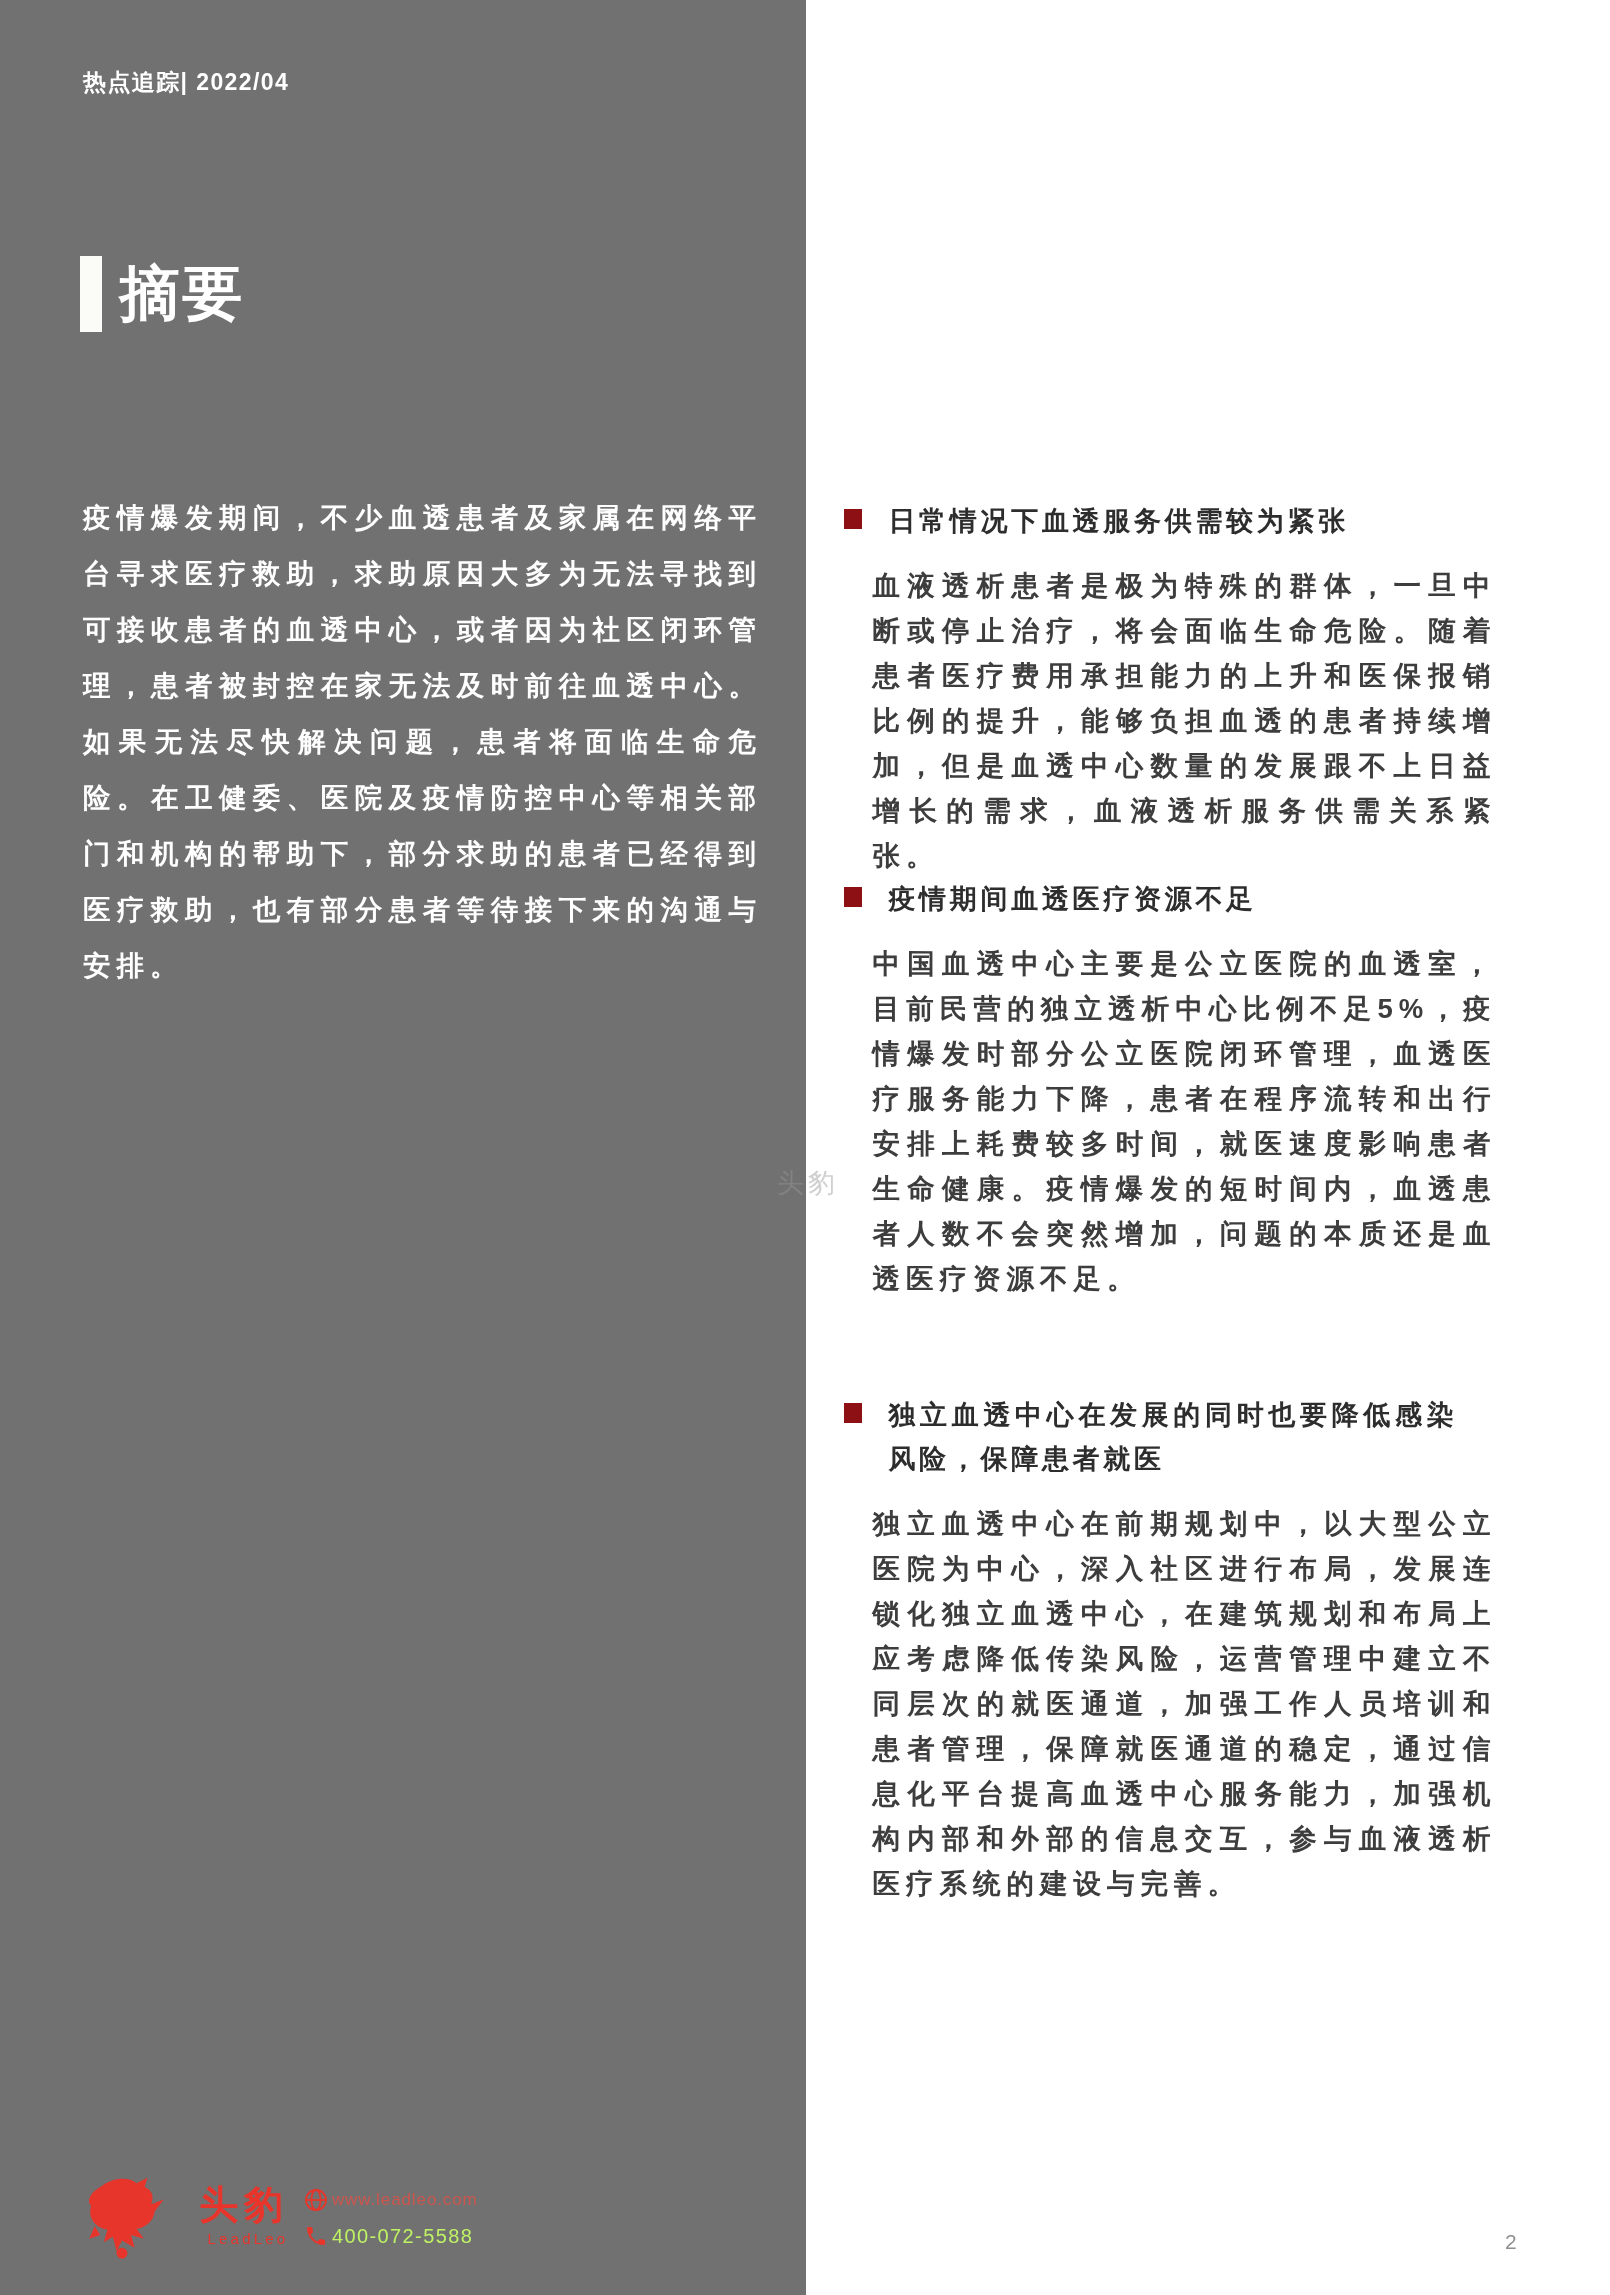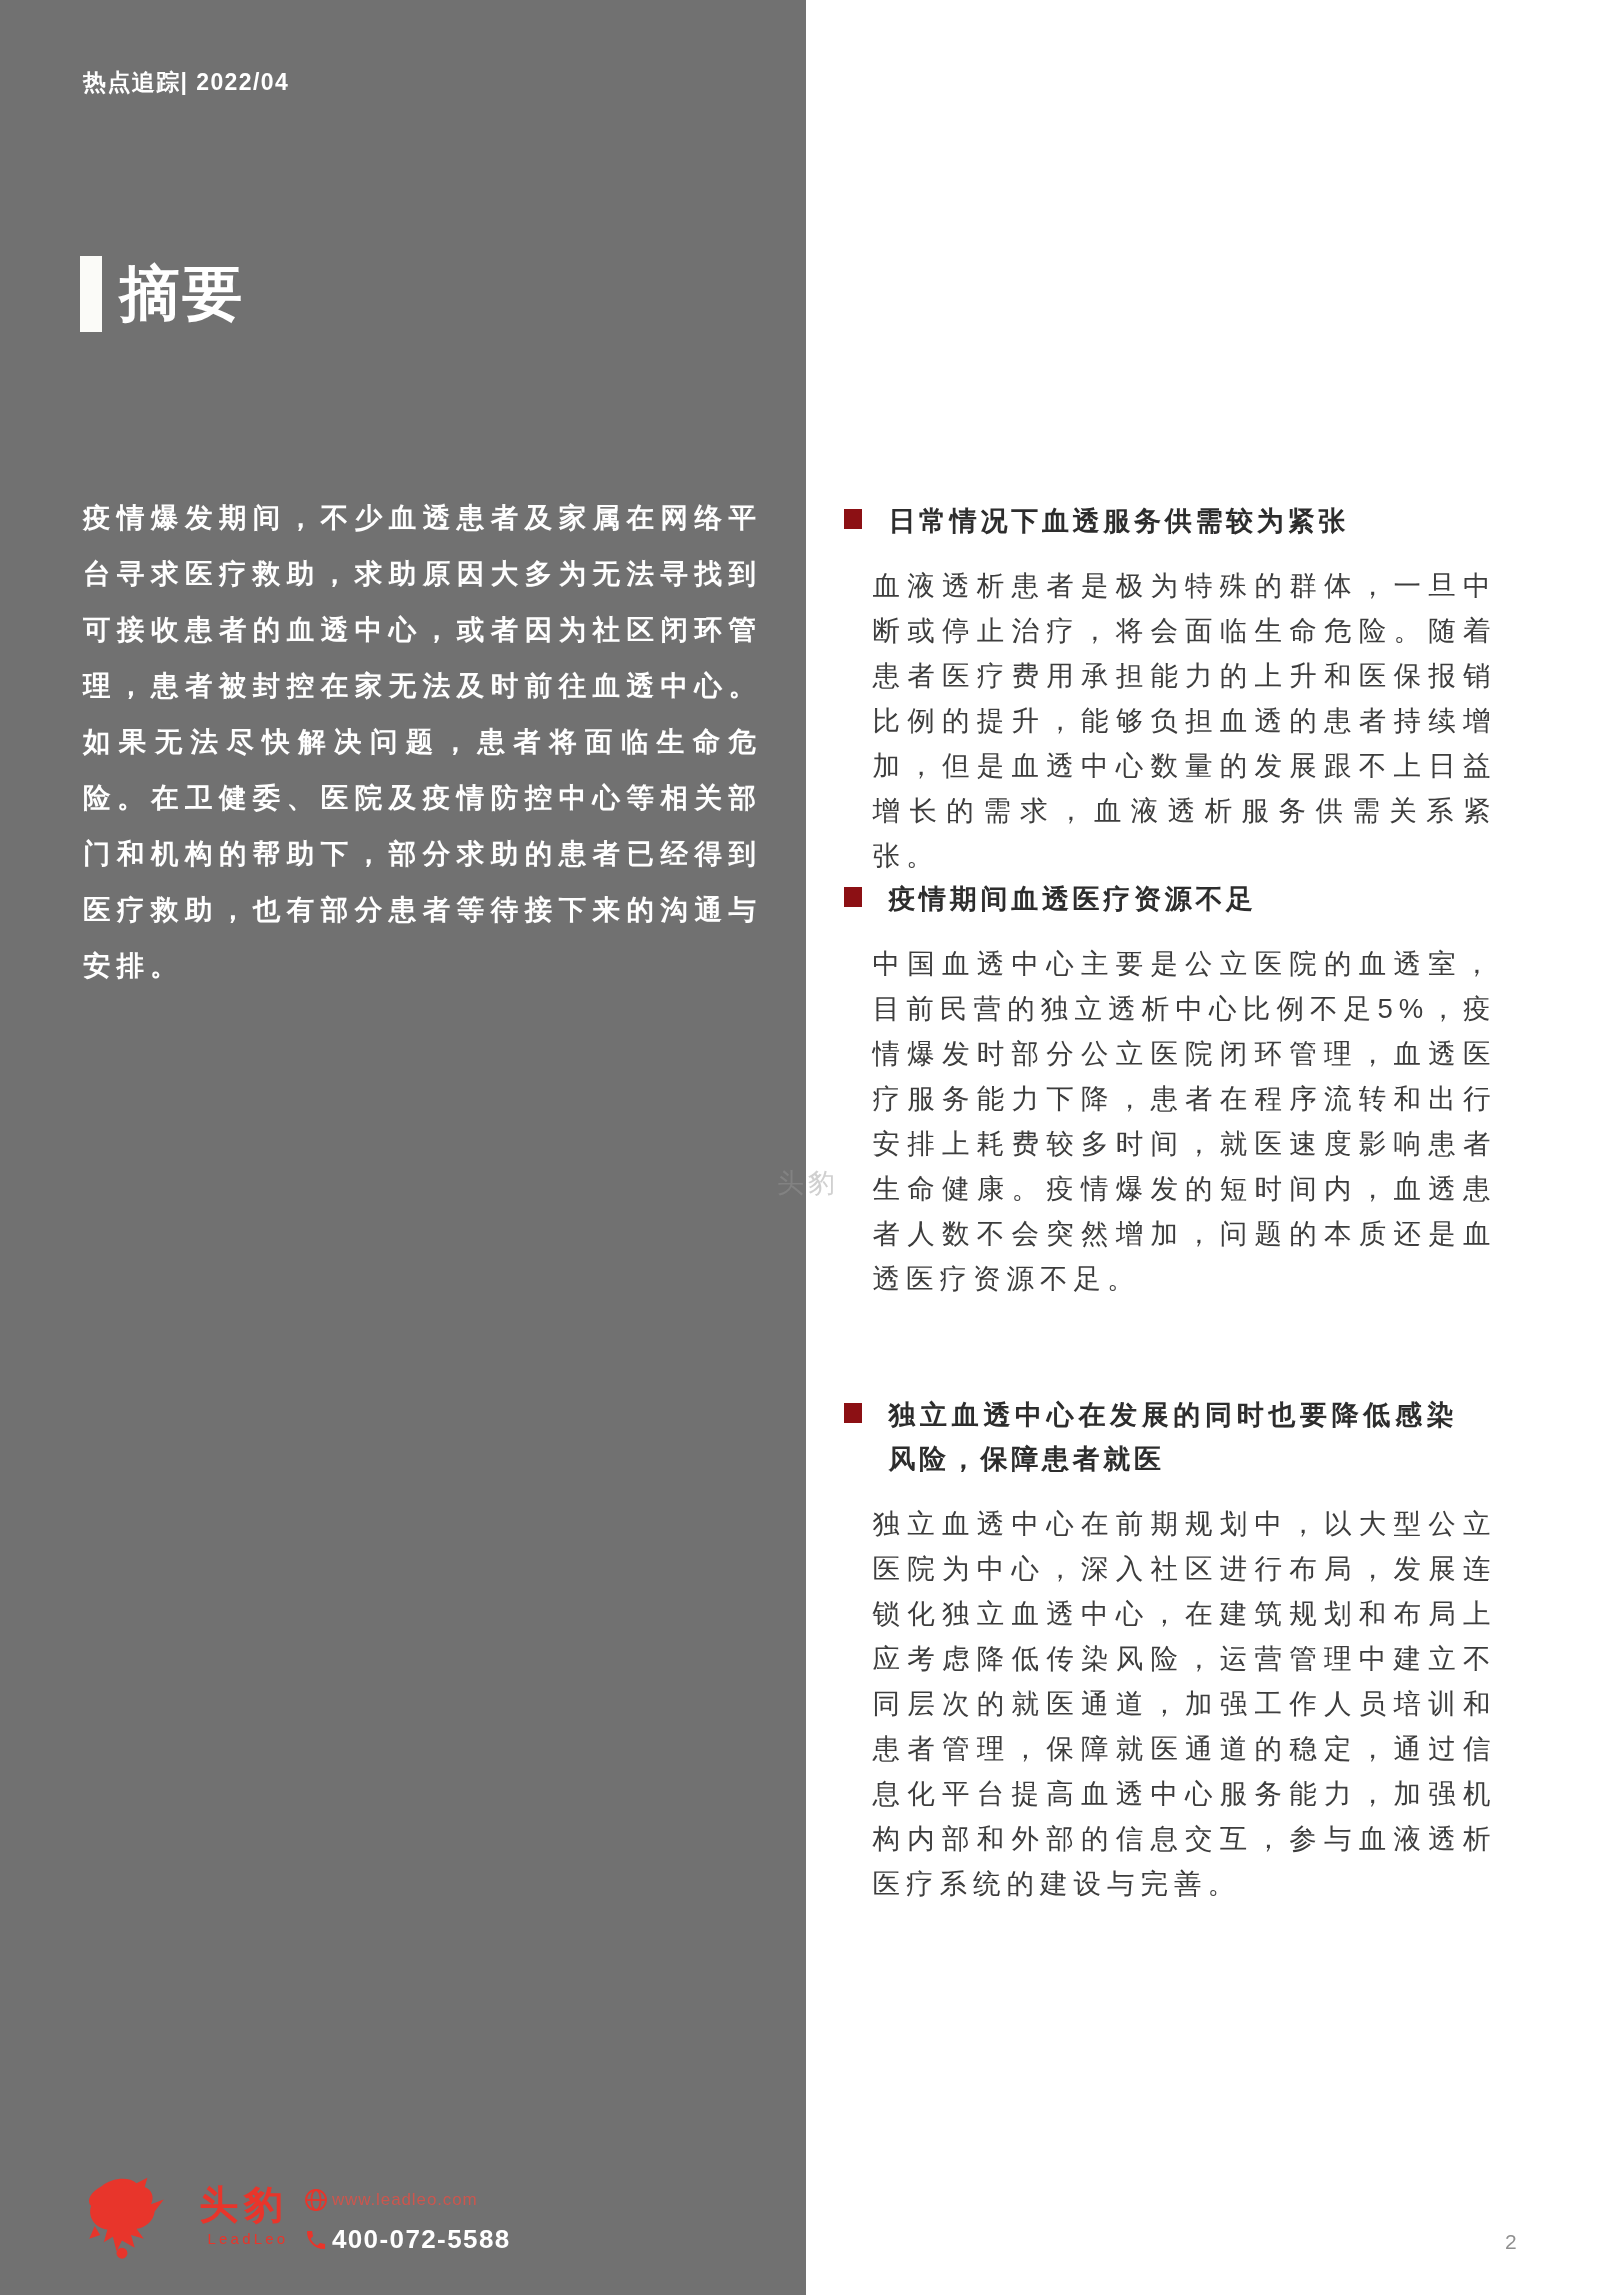--- a/index.html
+++ b/index.html
@@ -53,21 +53,21 @@
     background:#8c1014; flex-shrink:0;
   }
   .b-title {
     margin:0; width:569px;
     font-size:27px; font-weight:bold; color:#2d2d2d;
     line-height:44px; letter-spacing:3.7px;
     text-align:justify;
   }
   .b-body {
     margin:20px 0 0 28.5px; width:624px;
-    font-size:27.5px; font-weight:400; color:#3d3d3d;
+    font-size:27.5px; font-weight:700; color:#3d3d3d;
     line-height:45px; letter-spacing:6px;
     text-align:justify;
   }
   .bullet-1 { top:499px; }
   .bullet-2 { top:877px; }
   .bullet-3 { top:1393px; }
   
   .watermark {
     position:absolute; left:777px; top:1165px;
     font-size:27px; letter-spacing:3.7px;
@@ -87,21 +87,21 @@
   }
   .brand-en {
     font-size:15px; color:#e8352b; letter-spacing:3.2px;
     margin-top:3.7px; white-space:nowrap;text-align:right;
   }
   .contact-col { margin-left:15.6px; margin-top:13px; }
   .contact-row { display:flex; align-items:center; gap:4px; }
   .contact-row + .contact-row { margin-top:12px; }
   .contact-icon { width:24px; height:24px; flex-shrink:0; }
   .website { font-size:17px; color:#cc564e; letter-spacing:0.9px; text-decoration:none; }
-  .phone { font-size:26px; font-weight:bold; color:#ffffff; letter-spacing:1.4px; }
+  .phone { font-size:20px; font-weight:normal; color:#bef264; letter-spacing:1.4px; }
   
   .page-num {
     position:absolute; left:1505px; top:2230px;
     font-size:21px; color:#8f8f8f;
   }
 </style>
 </head>
 <body>
 
 <div class="page">

